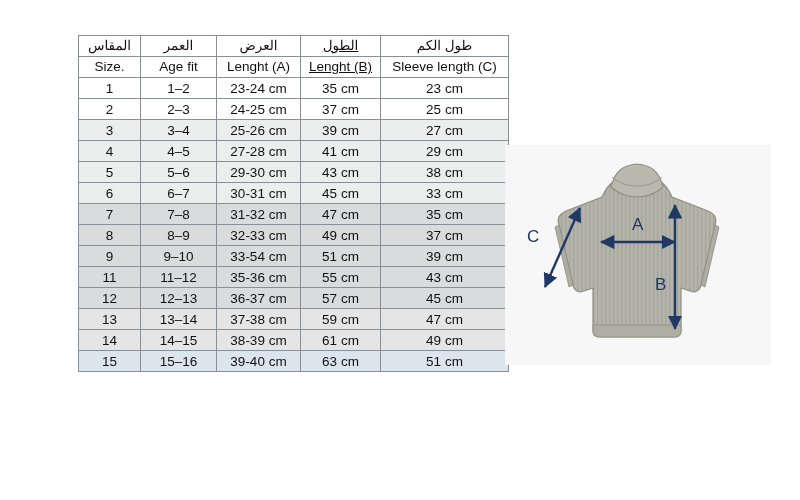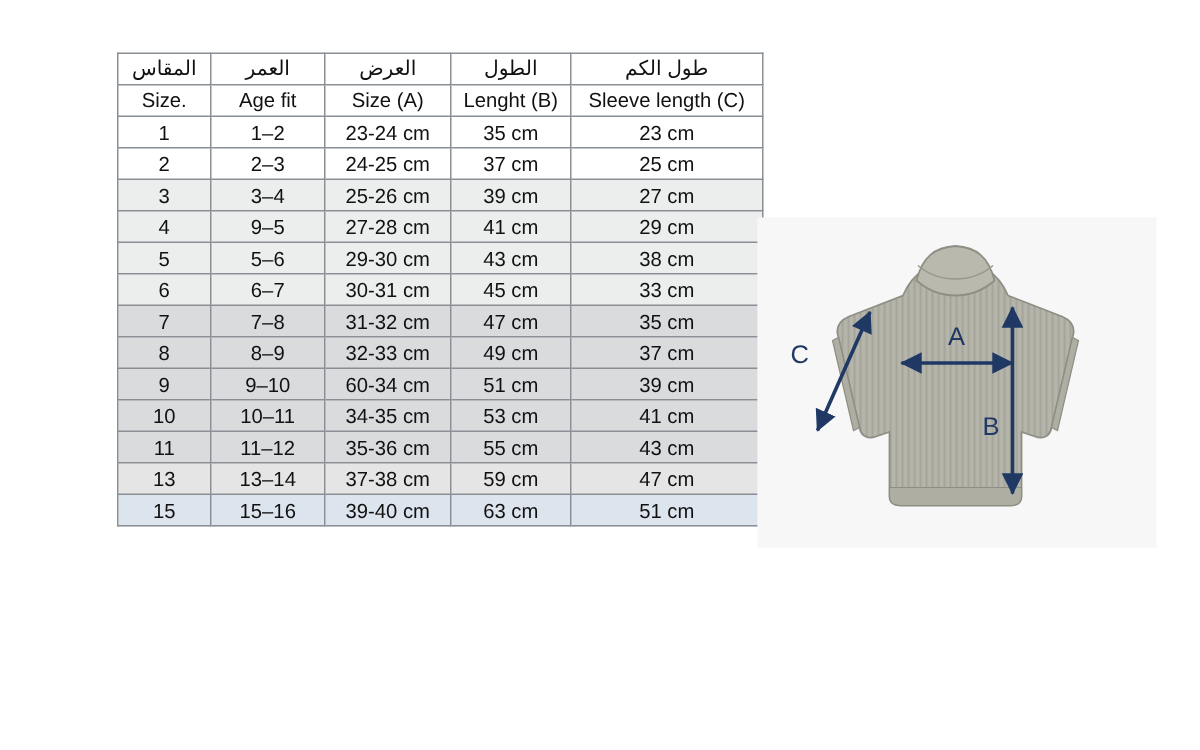--- a/index.html
+++ b/index.html
@@ -37,21 +37,21 @@
     padding: 2px 5px;
     height: 21px;
     box-sizing: border-box;
     text-align: center;
     white-space: nowrap;
     font-weight: normal;
   }
   .col-size   { width: 62px; }
   .col-age    { width: 76px; }
   .col-width  { width: 84px; }
-  .col-length { width: 80px; }
+  .col-length { width: 80px; text-decoration: underline; }
   .col-sleeve { width: 128px; }
 
   thead td {
     font-weight: bold;
     background: #ffffff;
     height: 22px;
     line-height: 1.05;
   }
   thead .hdr-ar {
     font-weight: bold;
@@ -99,21 +99,21 @@
         <tr>
           <td class="col-size hdr-ar">المقاس</td>
           <td class="col-age hdr-ar">العمر</td>
           <td class="col-width hdr-ar">العرض</td>
           <td class="col-length hdr-ar">الطول</td>
           <td class="col-sleeve hdr-ar">طول الكم</td>
         </tr>
         <tr>
           <td class="col-size hdr-en">Size.</td>
           <td class="col-age hdr-en">Age fit</td>
-          <td class="col-width hdr-en">Size (A)</td>
+          <td class="col-width hdr-en">Lenght (A)</td>
           <td class="col-length hdr-en">Lenght (B)</td>
           <td class="col-sleeve hdr-en">Sleeve length (C)</td>
         </tr>
       </thead>
       <tbody>
         <tr class="band-a">
           <td>1</td>
           <td>1–2</td>
           <td>23-24 cm</td>
           <td>35 cm</td>
@@ -128,21 +128,21 @@
         </tr>
         <tr class="band-b">
           <td>3</td>
           <td>3–4</td>
           <td>25-26 cm</td>
           <td>39 cm</td>
           <td>27 cm</td>
         </tr>
         <tr class="band-b">
           <td>4</td>
-          <td>9–5</td>
+          <td>4–5</td>
           <td>27-28 cm</td>
           <td>41 cm</td>
           <td>29 cm</td>
         </tr>
         <tr class="band-b">
           <td>5</td>
           <td>5–6</td>
           <td>29-30 cm</td>
           <td>43 cm</td>
           <td>38 cm</td>
@@ -164,44 +164,51 @@
         <tr class="band-c">
           <td>8</td>
           <td>8–9</td>
           <td>32-33 cm</td>
           <td>49 cm</td>
           <td>37 cm</td>
         </tr>
         <tr class="band-c">
           <td>9</td>
           <td>9–10</td>
-          <td>60-34 cm</td>
+          <td>33-54 cm</td>
           <td>51 cm</td>
           <td>39 cm</td>
-        </tr>
-        <tr class="band-c">
-          <td>10</td>
-          <td>10–11</td>
-          <td>34-35 cm</td>
-          <td>53 cm</td>
-          <td>41 cm</td>
         </tr>
         <tr class="band-c">
           <td>11</td>
           <td>11–12</td>
           <td>35-36 cm</td>
           <td>55 cm</td>
           <td>43 cm</td>
+        </tr>
+        <tr class="band-c">
+          <td>12</td>
+          <td>12–13</td>
+          <td>36-37 cm</td>
+          <td>57 cm</td>
+          <td>45 cm</td>
         </tr>
         <tr class="band-d">
           <td>13</td>
           <td>13–14</td>
           <td>37-38 cm</td>
           <td>59 cm</td>
           <td>47 cm</td>
+        </tr>
+        <tr class="band-d">
+          <td>14</td>
+          <td>14–15</td>
+          <td>38-39 cm</td>
+          <td>61 cm</td>
+          <td>49 cm</td>
         </tr>
         <tr class="band-e">
           <td>15</td>
           <td>15–16</td>
           <td>39-40 cm</td>
           <td>63 cm</td>
           <td>51 cm</td>
         </tr>
       </tbody>
     </table>

